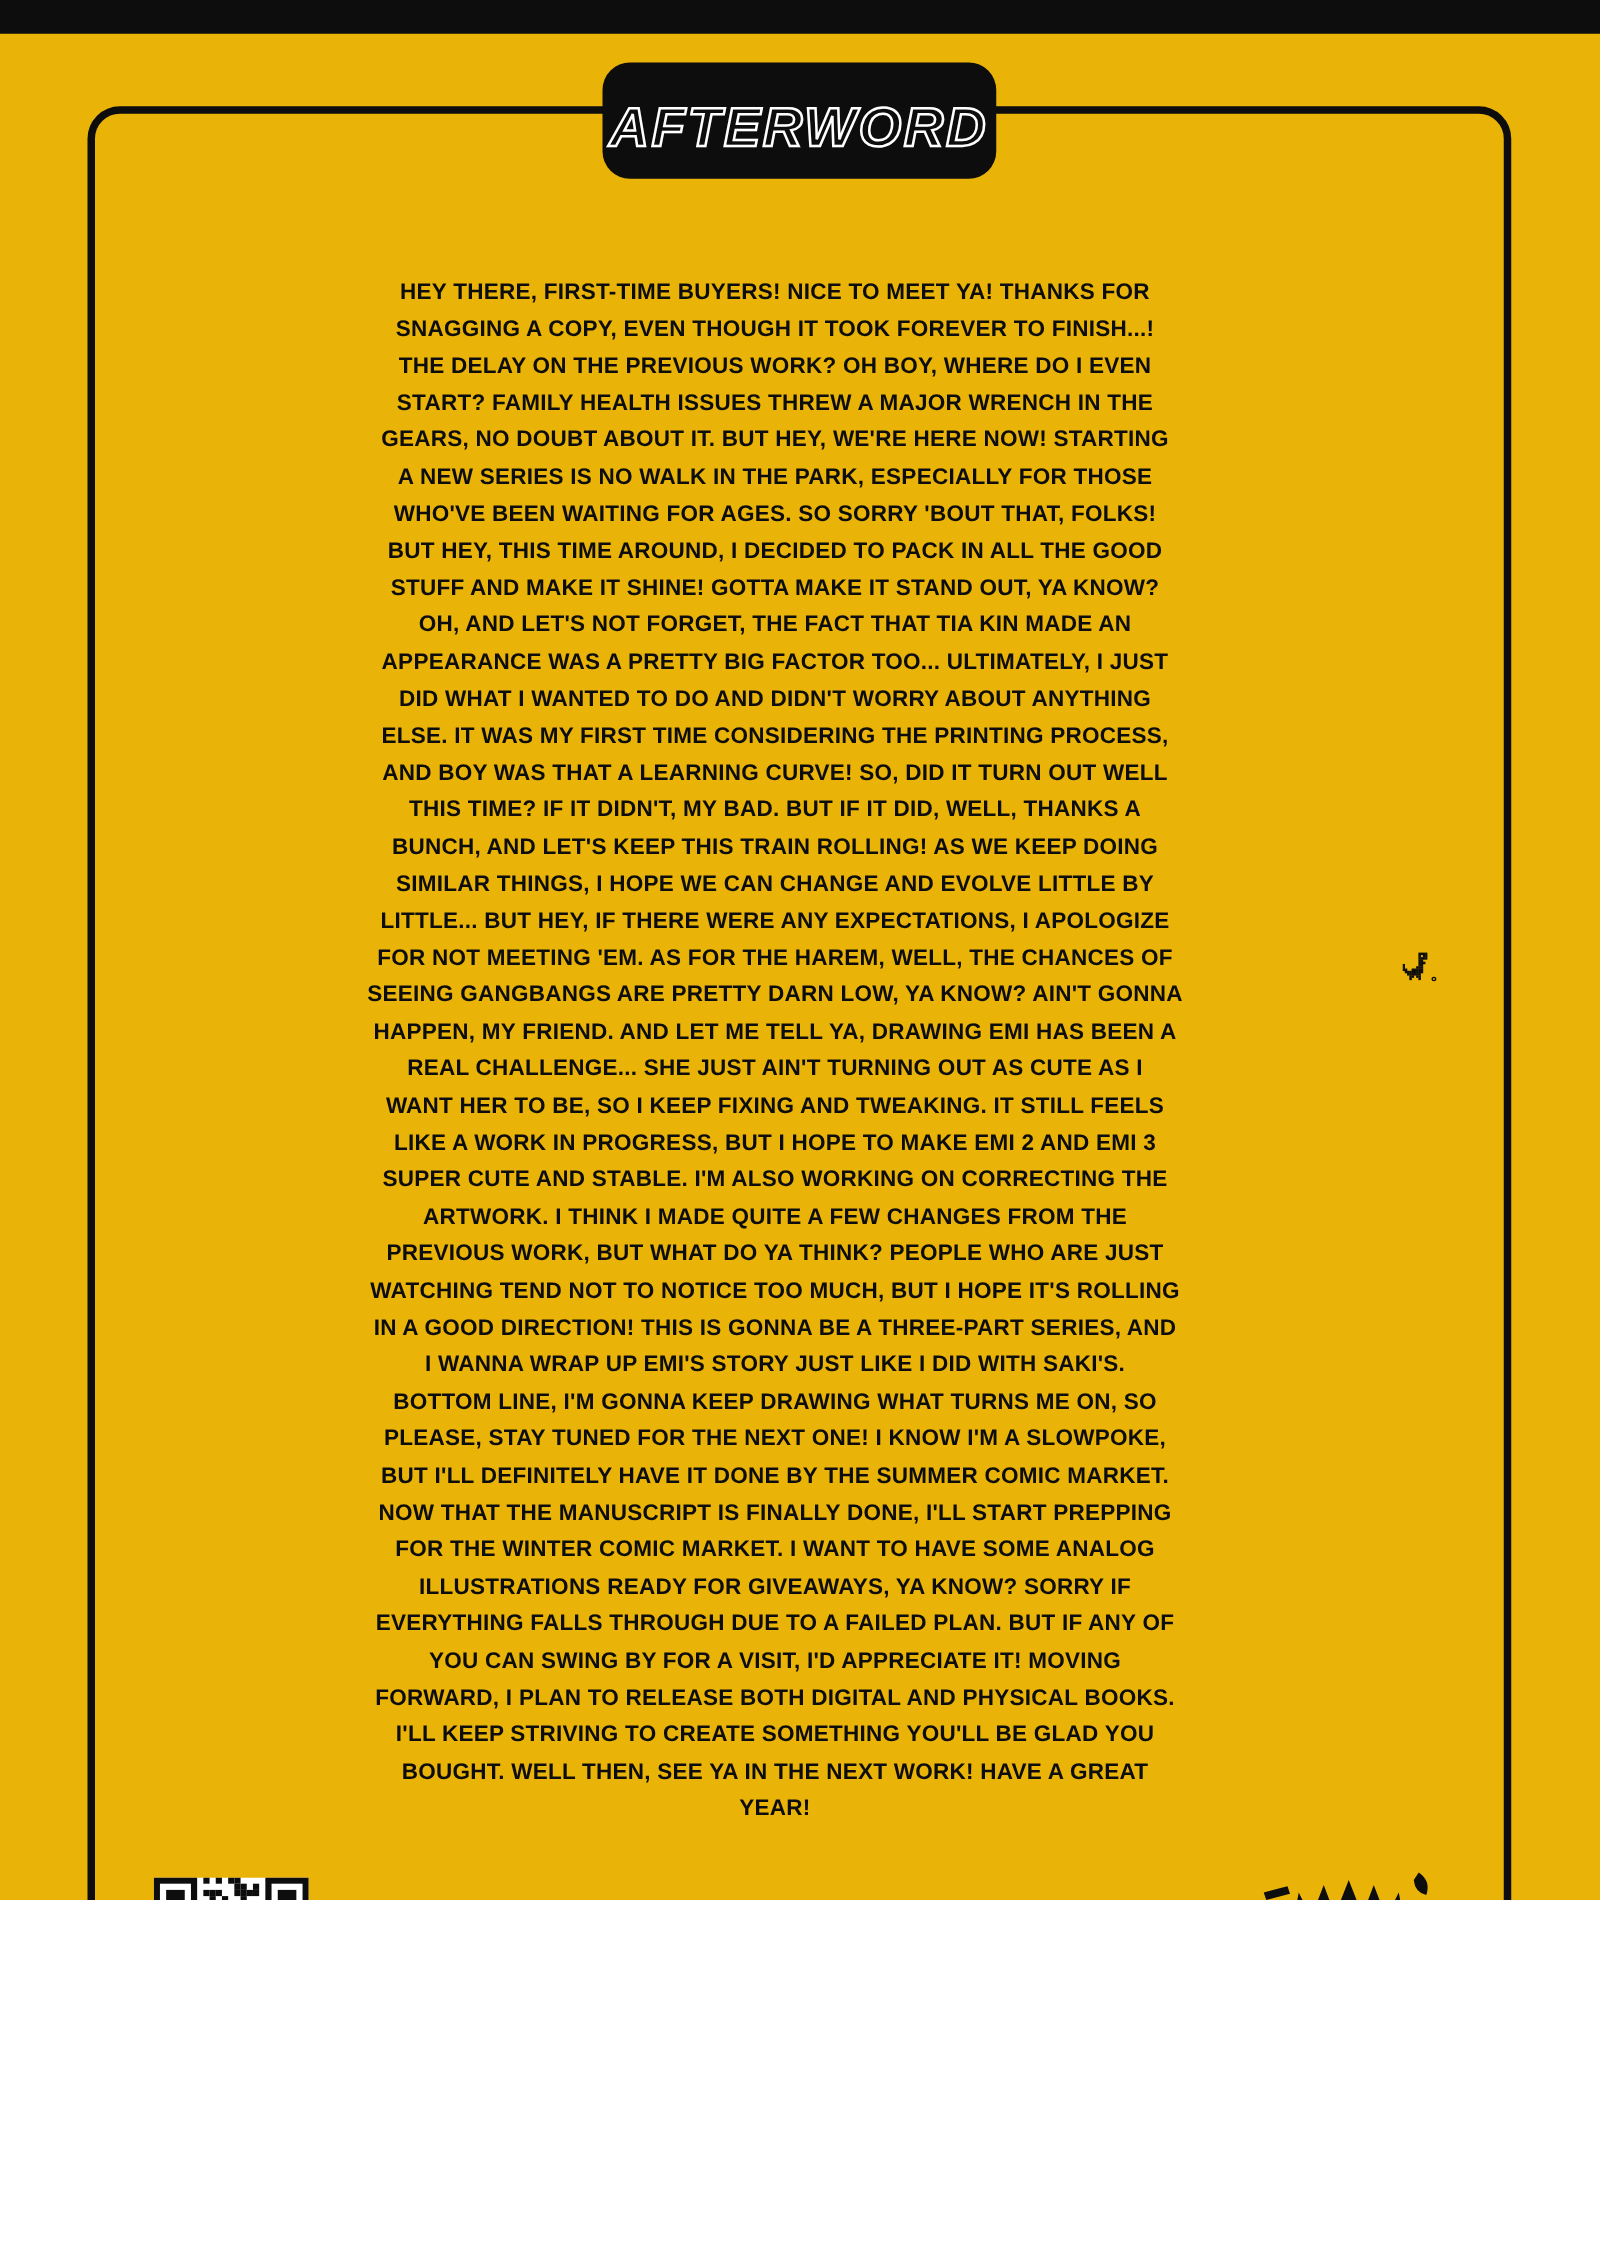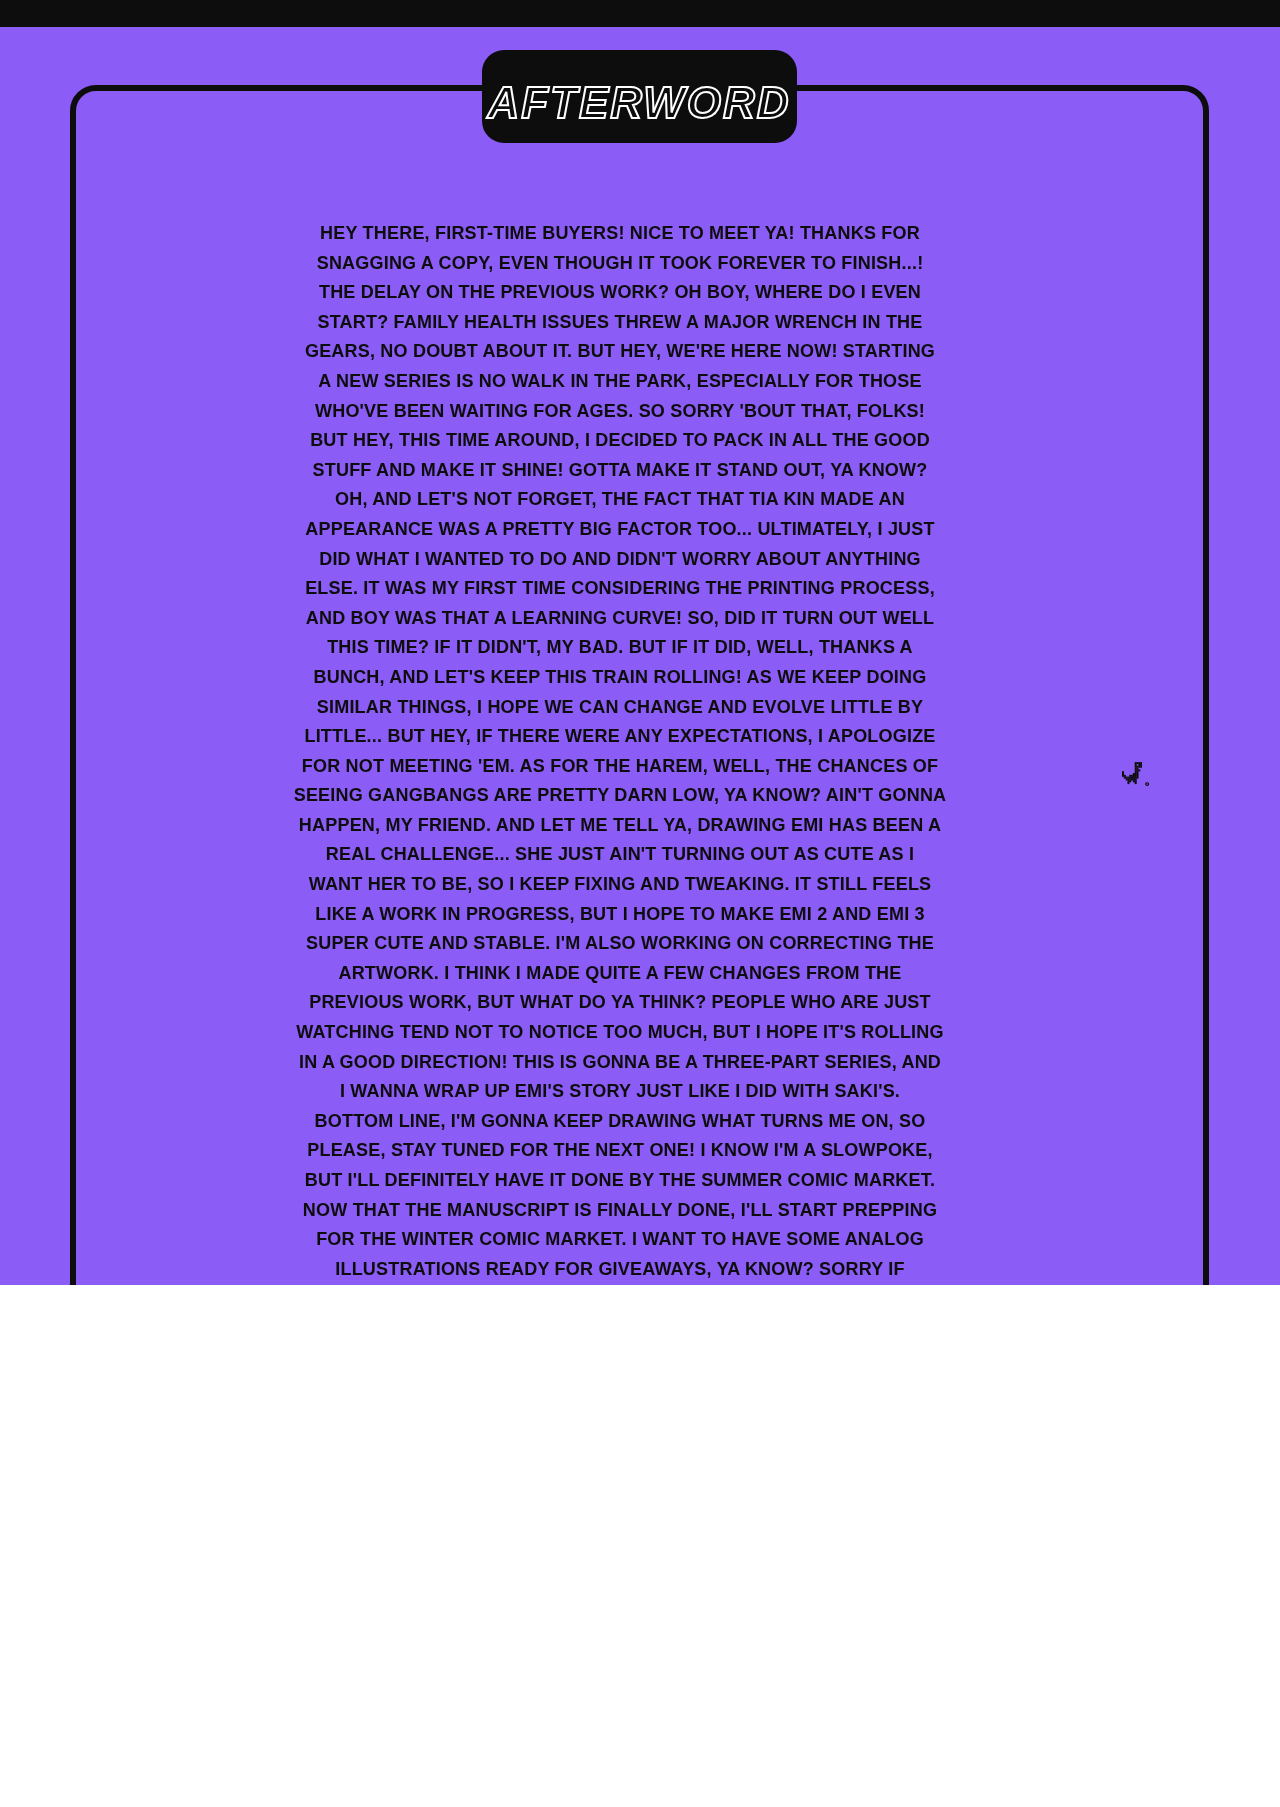--- a/index.html
+++ b/index.html
@@ -1,16 +1,16 @@
 <!DOCTYPE html>
 <html><head>
 <meta charset="utf-8">
 <style>
   html,body{margin:0;padding:0;background:#ffffff;}
-  .page{position:relative;width:1280px;height:1285px;background:#8b5cf6;overflow:hidden;
+  .page{position:relative;width:1280px;height:1520px;background:#eab308;overflow:hidden;
         font-family:"Liberation Sans","DejaVu Sans",sans-serif;color:#0d0d0d;}
   .top-bar{position:absolute;left:0;top:0;width:1280px;height:27px;background:#0d0d0d;}
   .bottom-bar{position:absolute;left:0;top:1738px;width:1280px;height:69px;background:#0d0d0d;}
   .frame{position:absolute;left:70px;top:85px;width:1127px;height:1592px;
          border:6px solid #0d0d0d;border-radius:26px;background:transparent;}
   .title-box{position:absolute;left:482px;top:50px;width:315px;height:93px;
              background:#0d0d0d;border-radius:22px;display:flex;align-items:center;justify-content:center;}
   .body-text{position:absolute;left:75px;top:219px;width:1090px;text-align:center;
              white-space:pre-line;font-weight:700;font-size:18px;line-height:29.6px;
              letter-spacing:0.2px;color:#0d0d0d;}

